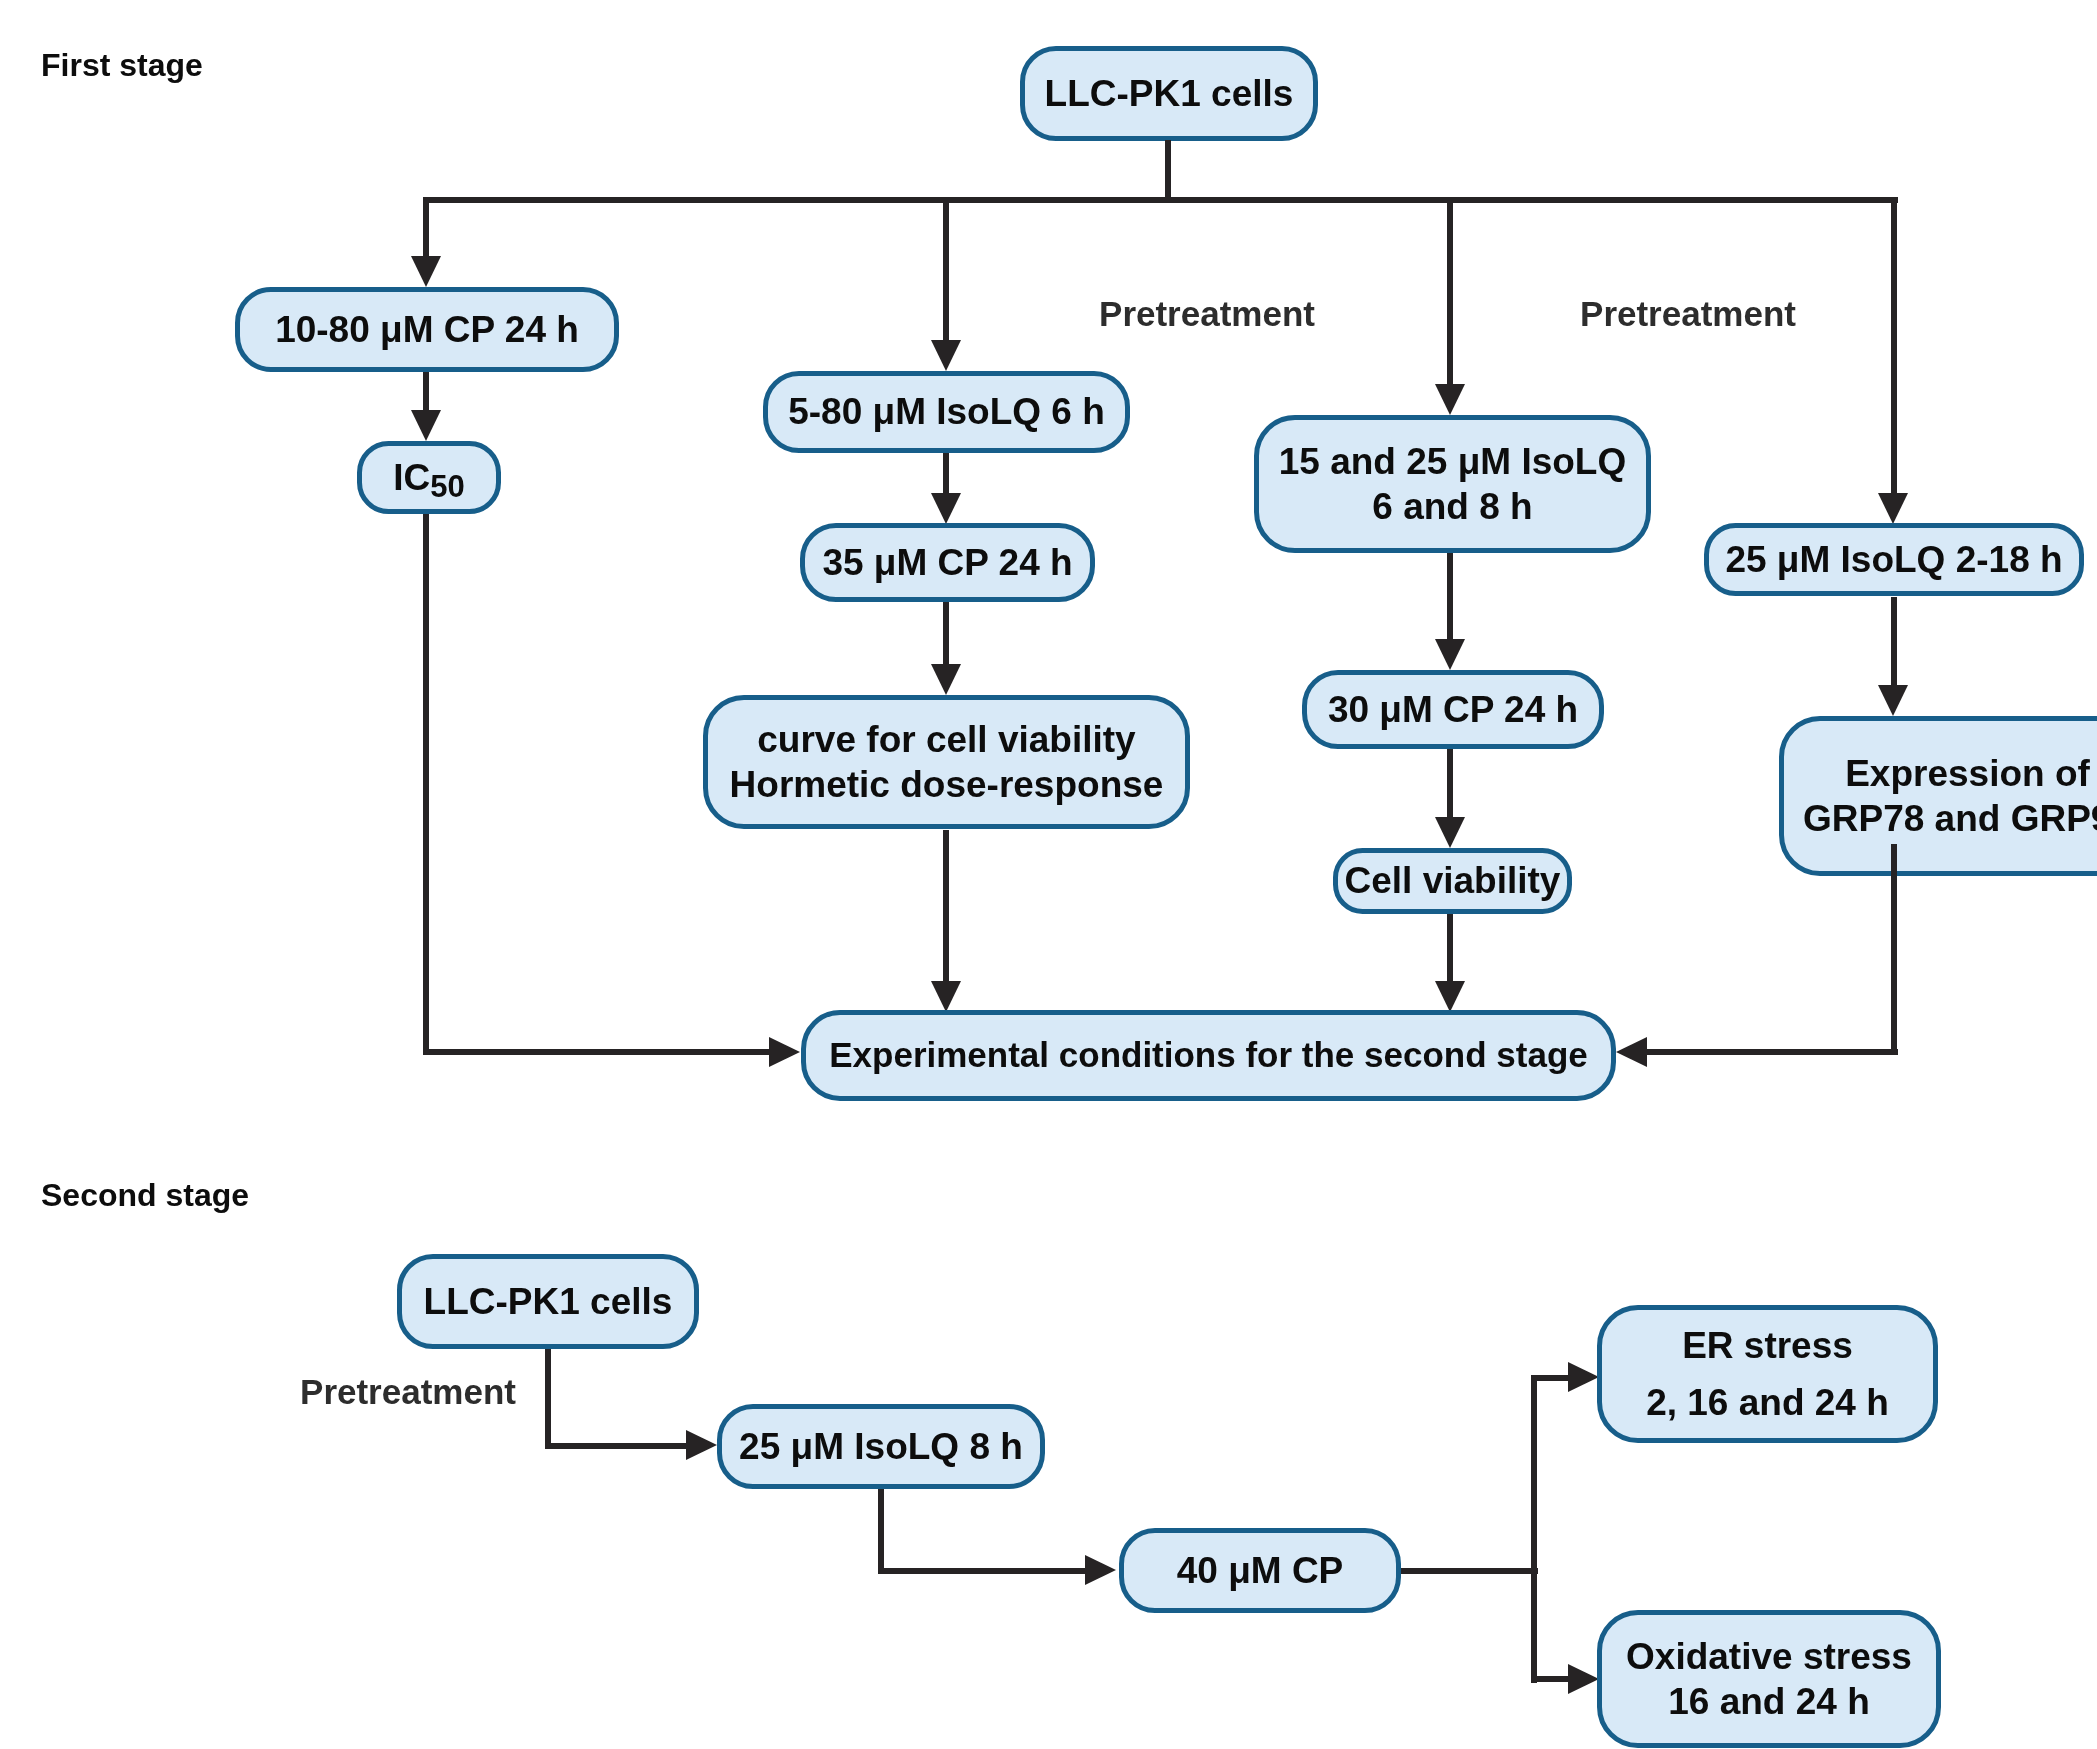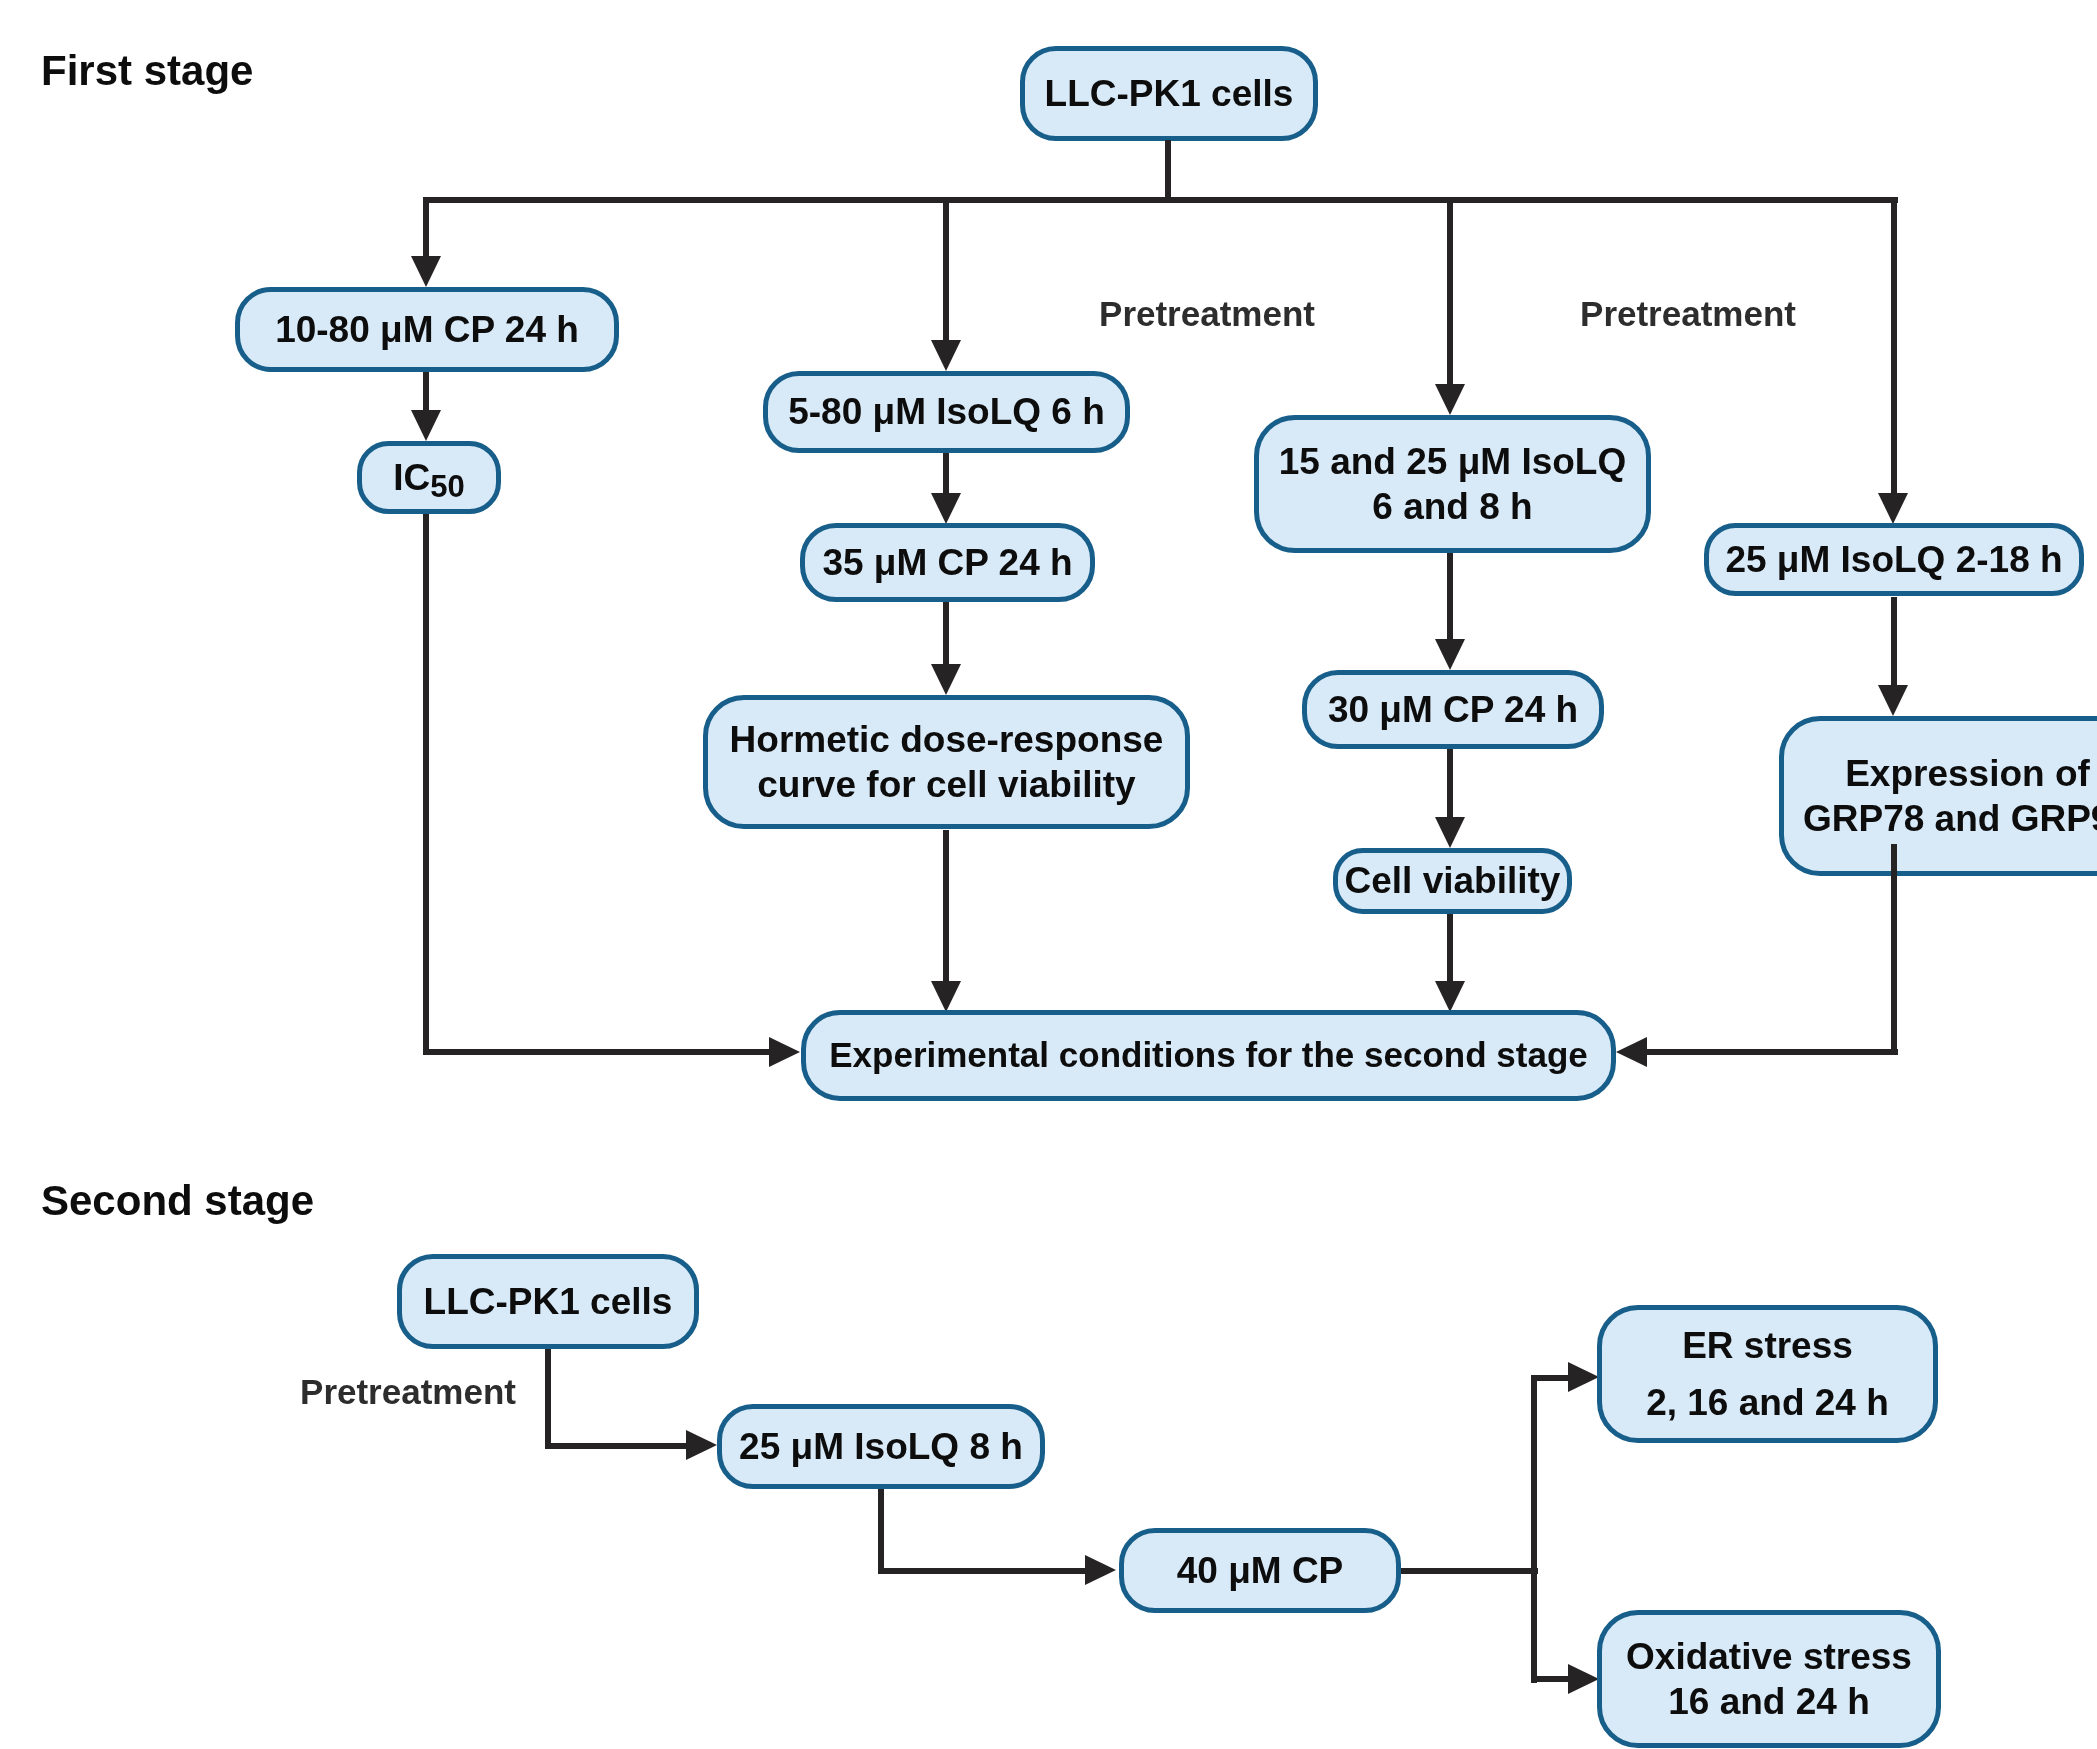--- a/index.html
+++ b/index.html
@@ -13,21 +13,21 @@
   #canvas{
     position:relative;
     width:2097px;
     height:1750px;
     background:#ffffff;
     font-family:"Liberation Sans", sans-serif;
     overflow:hidden;
   }
   .stage-heading{
     position:absolute;
-    font-size:42px;
+    font-size:32px;
     font-weight:700;
     color:var(--text);
     letter-spacing:0px;
     white-space:nowrap;
   }
   .pretreat{
     position:absolute;
     font-size:35px;
     font-weight:700;
     color:var(--label-text);
@@ -132,22 +132,22 @@
   <div class="arr down" style="left:931px;top:493px;"></div>
 
   <div class="box" style="left:800px;top:523px;width:295px;height:79px;">
     <span class="bl">35 μM CP 24 h</span>
   </div>
 
   <div class="ln" style="left:943px;top:602px;width:5.9px;height:62px;"></div>
   <div class="arr down" style="left:931px;top:664px;"></div>
 
   <div class="box two" style="left:703px;top:695px;width:487px;height:134px;">
+    <span class="bl">curve for cell viability</span>
     <span class="bl">Hormetic dose-response</span>
-    <span class="bl">curve for cell viability</span>
   </div>
 
   <div class="ln" style="left:943px;top:830px;width:5.9px;height:151px;"></div>
   <div class="arr down" style="left:931px;top:981px;"></div>
 
   <div class="ln" style="left:1447px;top:197px;width:5.9px;height:188px;"></div>
   <div class="arr down" style="left:1435px;top:384px;"></div>
 
   <div class="pretreat" style="left:1573px;top:294px;width:230px;">Pretreatment</div>
 

